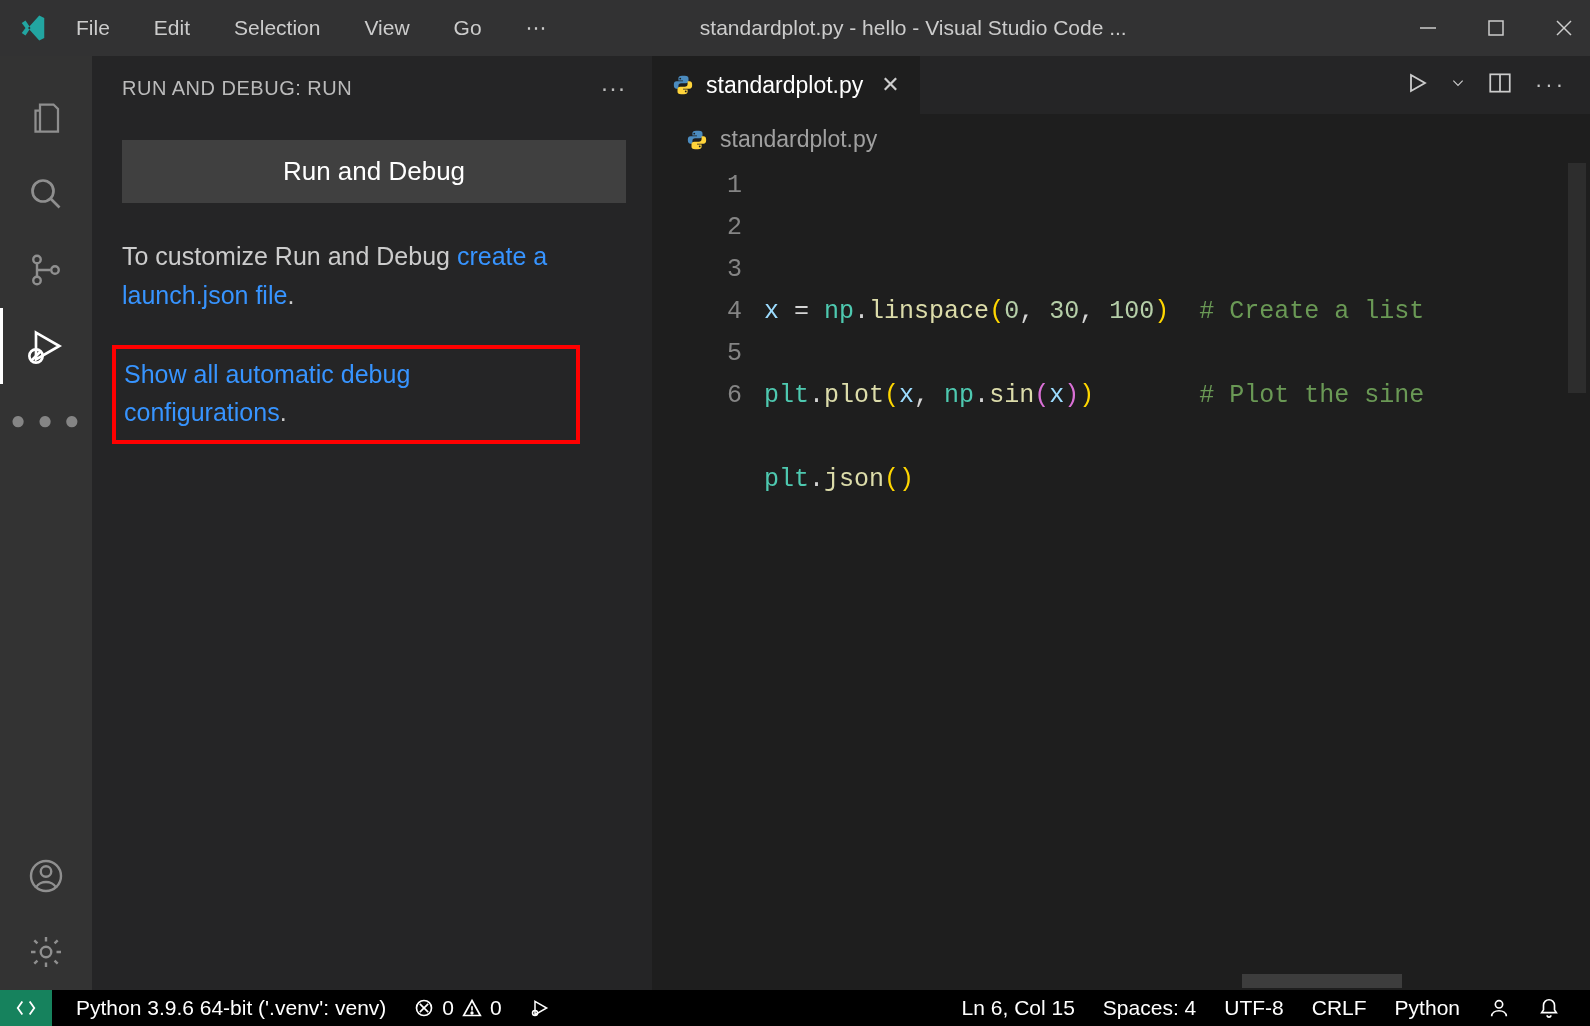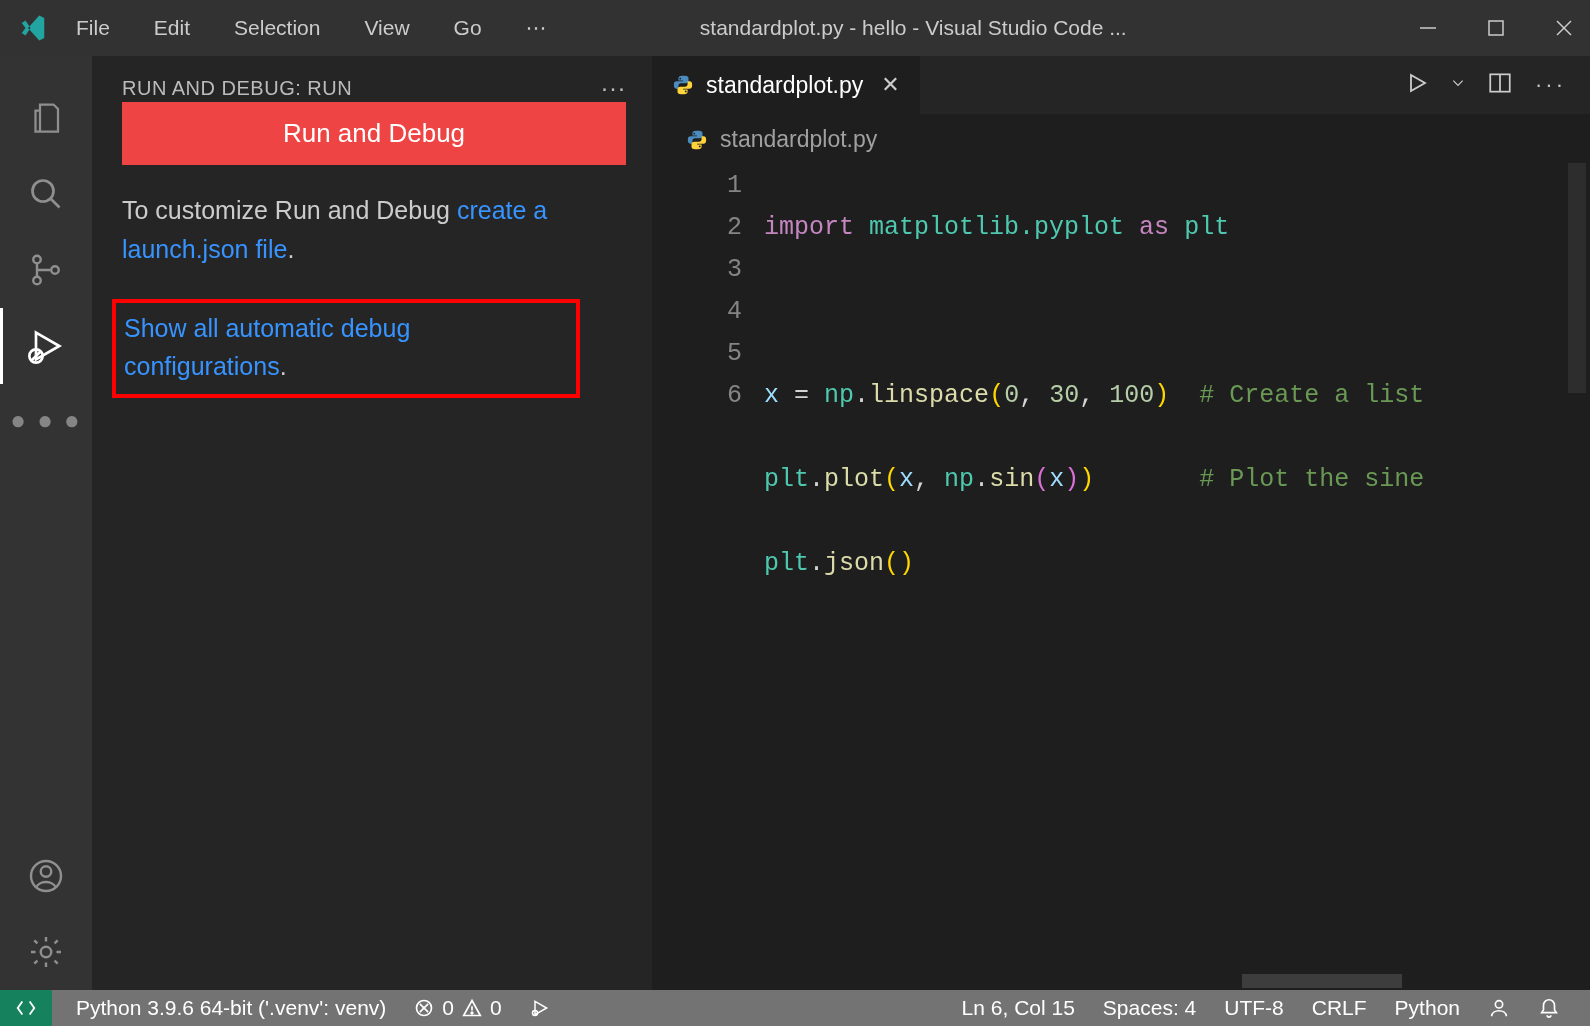--- a/index.html
+++ b/index.html
@@ -21,22 +21,22 @@
 .activity { width:92px; background:#333333; display:flex; flex-direction:column; align-items:center; padding-top:24px; }
 .activity .act-item { width:92px; height:76px; display:flex; align-items:center; justify-content:center; position:relative; }
 .activity .act-item.active::before { content:""; position:absolute; left:0; top:0; bottom:0; width:3px; background:#ffffff; }
 .activity .act-item svg { opacity:.6; }
 .activity .act-item.active svg { opacity:1; }
 .activity .spacer { flex:1; }
 .activity .dots { color:#858585; font-size:26px; letter-spacing:2px; text-align:center; width:100%; padding-bottom:4px;}
 
 
 .sidebar { width:560px; background:#252526; padding:18px 26px 0 30px; position:relative; }
-.sidebar-header { display:flex; align-items:center; justify-content:space-between; font-size:20px; color:#bbbbbb; letter-spacing:.5px; }
-.run-button { width:100%; background:#ef4444; color:#fff; border:none; font-size:26px; padding:16px 0; text-align:center; margin-bottom:26px; }
+.sidebar-header { display:flex; align-items:center; justify-content:space-between; font-size:20px; color:#bbbbbb; letter-spacing:.5px; margin-bottom:38px; }
+.run-button { width:100%; background:#404040; color:#fff; border:none; font-size:26px; padding:16px 0; text-align:center; margin-bottom:34px; }
 .sb-text { font-size:25px; color:#cccccc; line-height:1.55; }
 .sb-link { color:#3794ff; }
 .red-box { border:4px solid #ff0000; padding:6px 8px 8px 8px; margin-top:30px; margin-left:-10px; width:468px; }
 
 
 .editor-area { flex:1; display:flex; flex-direction:column; background:#1e1e1e; min-width:0; }
 .tabs { height:58px; background:#252526; display:flex; align-items:stretch; }
 .tab { display:flex; align-items:center; gap:12px; padding:0 20px; background:#1e1e1e; color:#ffffff; font-size:23px; border-right:1px solid #252526;}
 .tab .close-x { color:#cccccc; font-size:22px; margin-left:6px; }
 .tabs .tab-actions { margin-left:auto; display:flex; align-items:center; gap:22px; padding-right:24px; color:#c5c5c5; }
@@ -51,21 +51,21 @@
 .c-num { color:#b5cea8; }
 .c-com { color:#6a9955; }
 .c-par { color:#ffd700; }
 .c-par2 { color:#da70d6; }
 .minimap { position:absolute; right:4px; top:0; width:18px; height:100%; }
 .minimap .mm-slider { position:absolute; right:0; top:0; width:18px; height:230px; background:rgba(255,255,255,0.07); }
 .h-scrollbar { height:20px; background:#1e1e1e; position:relative; }
 .h-scrollbar .thumb { position:absolute; left:590px; top:4px; width:160px; height:14px; background:rgba(255,255,255,0.14); }
 
 
-.statusbar { height:36px; background:#737373; color:#ffffff; display:flex; align-items:center; font-size:21px; padding:0 16px 0 0; }
+.statusbar { height:36px; background:#000000; color:#ffffff; display:flex; align-items:center; font-size:21px; padding:0 16px 0 0; }
 .sb-item { padding:0 14px; display:flex; align-items:center; gap:8px; height:100%; }
 .sb-remote { background:#16825d; height:100%; width:52px; display:flex; align-items:center; justify-content:center; margin-right:10px; }
 .statusbar .flex { flex:1; }
 
 .py-icon { width:22px; height:22px; }
 </style>
 </head>
 <body>
 
 <div class="titlebar">
@@ -202,21 +202,20 @@
     <div class="code-area">
       <div class="gutter">
         <div>1</div>
         <div>2</div>
         <div>3</div>
         <div>4</div>
         <div>5</div>
         <div>6</div>
       </div>
       <div class="code">
-<div><span class="c-kw">import</span> <span class="c-mod">matplotlib.pyplot</span> <span class="c-kw">as</span> <span class="c-mod">plt</span></div>
 <div> </div>
 <div><span class="c-var">x</span> <span>=</span> <span class="c-mod">np</span>.<span class="c-fn">linspace</span><span class="c-par">(</span><span class="c-num">0</span>, <span class="c-num">30</span>, <span class="c-num">100</span><span class="c-par">)</span>  <span class="c-com"># Create a list</span></div>
 <div><span class="c-mod">plt</span>.<span class="c-fn">plot</span><span class="c-par">(</span><span class="c-var">x</span>, <span class="c-mod">np</span>.<span class="c-fn">sin</span><span class="c-par2">(</span><span class="c-var">x</span><span class="c-par2">)</span><span class="c-par">)</span>       <span class="c-com"># Plot the sine</span></div>
 <div><span class="c-mod">plt</span>.<span class="c-fn">json</span><span class="c-par">()</span></div>
       </div>
       <div class="minimap">
           <div class="mm-slider"></div>
         </div>
     </div>
     <div class="h-scrollbar">

